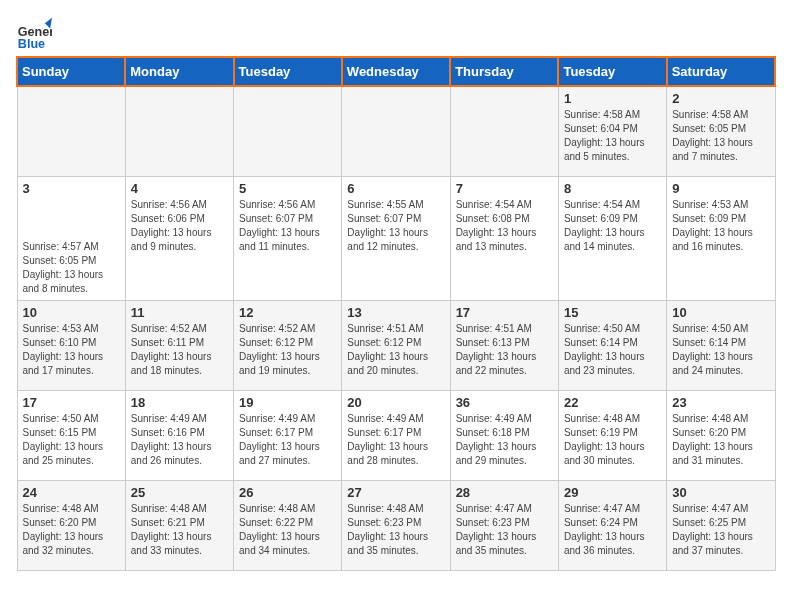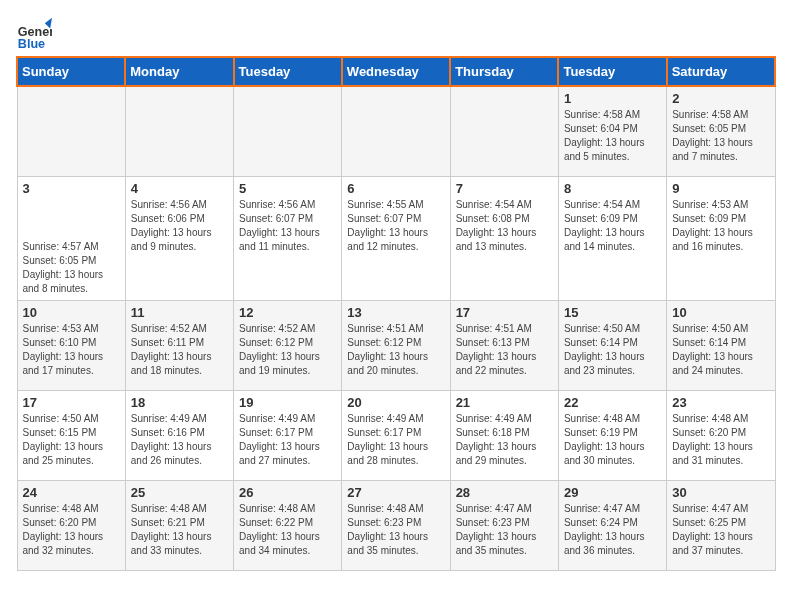--- a/index.html
+++ b/index.html
@@ -230,21 +230,21 @@
 Sunset: 6:17 PM
 Daylight: 13 hours and 27 minutes.</div>
         </td>
         <td>
           <div class="day-num">20</div>
           <div class="day-info" style="white-space: pre-line;">Sunrise: 4:49 AM
 Sunset: 6:17 PM
 Daylight: 13 hours and 28 minutes.</div>
         </td>
         <td>
-          <div class="day-num">21</div>
+          <div class="day-num">36</div>
           <div class="day-info" style="white-space: pre-line;">Sunrise: 4:49 AM
 Sunset: 6:18 PM
 Daylight: 13 hours and 29 minutes.</div>
         </td>
         <td>
           <div class="day-num">22</div>
           <div class="day-info" style="white-space: pre-line;">Sunrise: 4:48 AM
 Sunset: 6:19 PM
 Daylight: 13 hours and 30 minutes.</div>
         </td>

